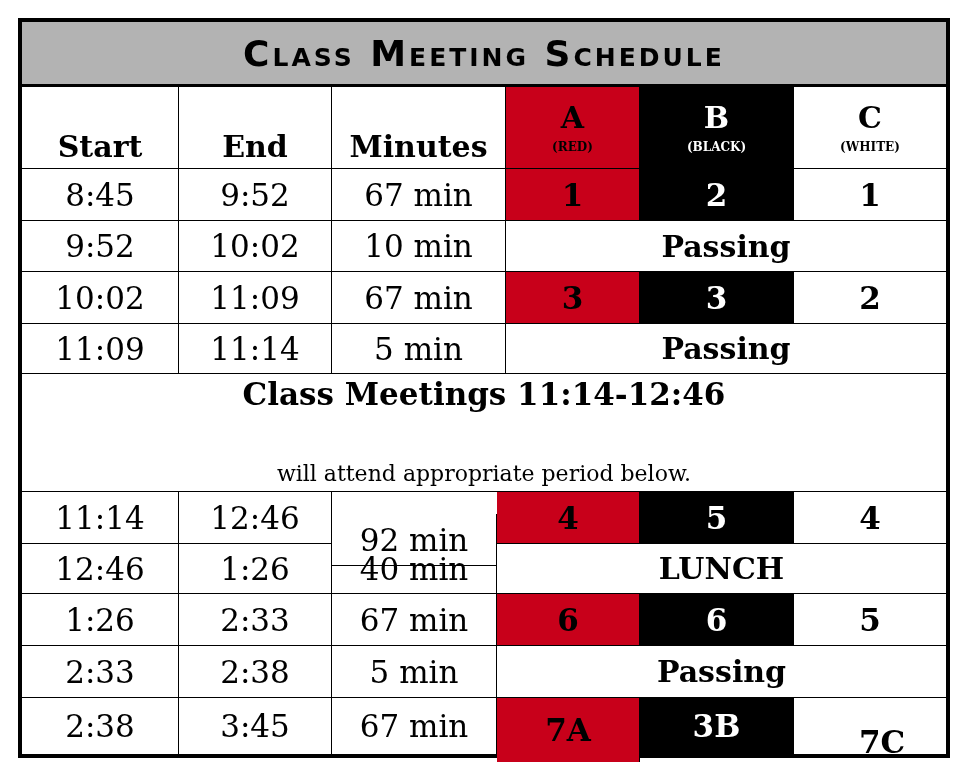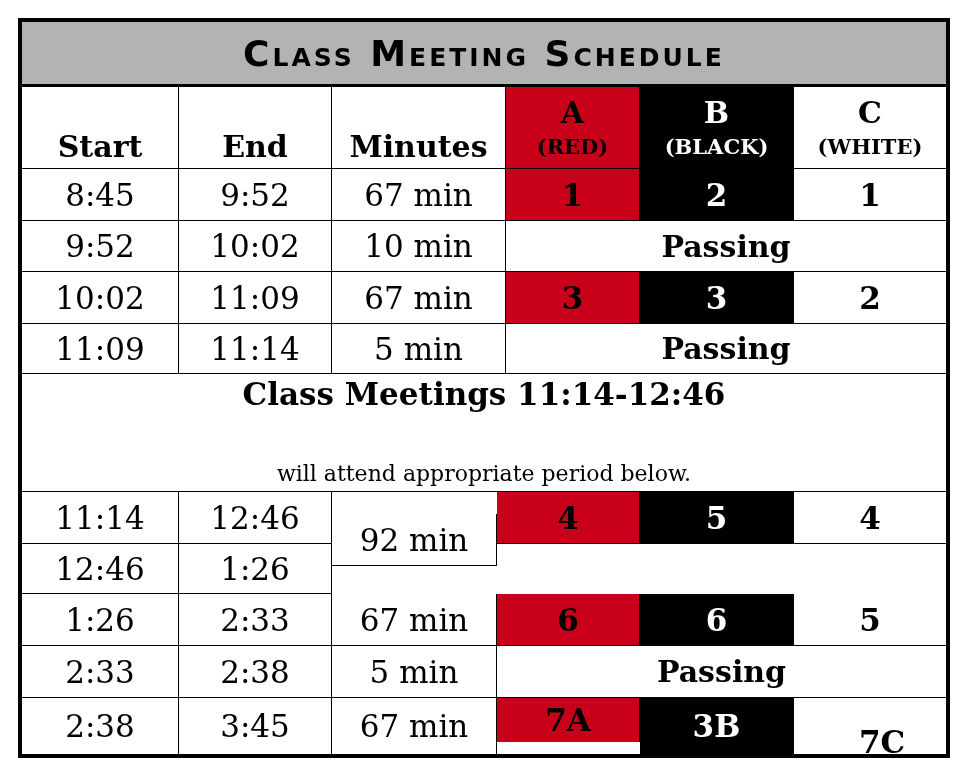--- a/index.html
+++ b/index.html
@@ -3,21 +3,21 @@
 <meta charset="utf-8">
 <style>
   html,body{margin:0;padding:0;background:#fff;}
   body{width:964px;height:772px;position:relative;overflow:hidden;font-family:"DejaVu Serif","Liberation Serif",serif;color:#000;}
   .frame{position:absolute;left:18px;top:18px;width:924px;height:732px;border:4px solid #000;box-sizing:content-box;}
   .title{position:absolute;left:0;top:0;width:924px;height:62px;background:#b3b3b3;border-bottom:3px solid #000;display:flex;align-items:center;justify-content:center;font-family:"DejaVu Sans","Liberation Sans",sans-serif;font-weight:bold;font-size:36px;letter-spacing:3px;font-variant:small-caps;}
   .cell{position:absolute;box-sizing:border-box;display:flex;align-items:center;justify-content:center;font-size:31px;border-right:1px solid #000;border-bottom:1px solid #000;}
   .hdr{font-weight:bold;font-size:30px;align-items:flex-end;padding-bottom:4px;}
   .hdr2{flex-direction:column;font-weight:bold;line-height:1;}
   .hdr2 .l1{font-size:30px;}
-  .hdr2 .l2{font-size:21px;margin-top:8px;}
+  .hdr2 .l2{font-size:12px;margin-top:8px;}
   .red{background:#c8001a;}
   .black{background:#000;color:#fff;}
   .bold{font-weight:bold;}
   .span{font-weight:bold;font-size:30px;}
   .meet{position:absolute;box-sizing:border-box;left:0;width:924px;border-bottom:1px solid #000;display:flex;flex-direction:column;align-items:center;justify-content:center;text-align:center;gap:44px;}
   .meet .h{font-size:31px;font-weight:bold;line-height:38px;}
   .meet .p{font-size:22px;line-height:34px;}
   .noright{border-right:none;}
 </style>
 </head>
@@ -73,32 +73,34 @@
 
   <div class="cell" style="left:0;top:470px;width:157px;height:52px;">11:14</div>
   <div class="cell" style="left:157px;top:470px;width:153px;height:52px;">12:46</div>
   <div class="cell" style="left:310px;top:492px;width:165px;height:52px;">92 min</div>
   <div class="cell red bold" style="left:475px;top:470px;width:143px;height:52px;">4</div>
   <div class="cell black bold" style="left:618px;top:470px;width:154px;height:52px;">5</div>
   <div class="cell bold noright" style="left:772px;top:470px;width:152px;height:52px;">4</div>
 
   <div class="cell" style="left:0;top:522px;width:157px;height:50px;">12:46</div>
   <div class="cell" style="left:157px;top:522px;width:153px;height:50px;">1:26</div>
+  <div class="cell" style="left:310px;top:522px;width:165px;height:50px;">40 min</div>
+  <div class="cell span noright" style="left:475px;top:522px;width:449px;height:50px;">LUNCH</div>
 
   <div class="cell" style="left:0;top:572px;width:157px;height:52px;">1:26</div>
   <div class="cell" style="left:157px;top:572px;width:153px;height:52px;">2:33</div>
   <div class="cell" style="left:310px;top:572px;width:165px;height:52px;">67 min</div>
   <div class="cell red bold" style="left:475px;top:572px;width:143px;height:52px;">6</div>
   <div class="cell black bold" style="left:618px;top:572px;width:154px;height:52px;">6</div>
   <div class="cell bold noright" style="left:772px;top:572px;width:152px;height:52px;">5</div>
 
   <div class="cell" style="left:0;top:624px;width:157px;height:52px;">2:33</div>
   <div class="cell" style="left:157px;top:624px;width:153px;height:52px;">2:38</div>
   <div class="cell" style="left:310px;top:624px;width:165px;height:52px;">5 min</div>
   <div class="cell span noright" style="left:475px;top:624px;width:449px;height:52px;">Passing</div>
 
   <div class="cell" style="left:0;top:676px;width:157px;height:56px;border-bottom:none;">2:38</div>
   <div class="cell" style="left:157px;top:676px;width:153px;height:56px;border-bottom:none;">3:45</div>
   <div class="cell" style="left:310px;top:676px;width:165px;height:56px;border-bottom:none;">67 min</div>
-  <div class="cell red bold" style="left:475px;top:676px;width:143px;height:44px;border-bottom:none;">7A</div>
+  <div class="cell red bold" style="left:475px;top:676px;width:143px;height:64px;border-bottom:none;">7A</div>
   <div class="cell black bold" style="left:618px;top:676px;width:154px;height:56px;border-bottom:none;">3B</div>
   <div class="cell bold noright" style="left:772px;top:692px;width:152px;height:56px;border-bottom:none;margin-left:12px;">7C</div>
 </div>
 
 </body></html>

